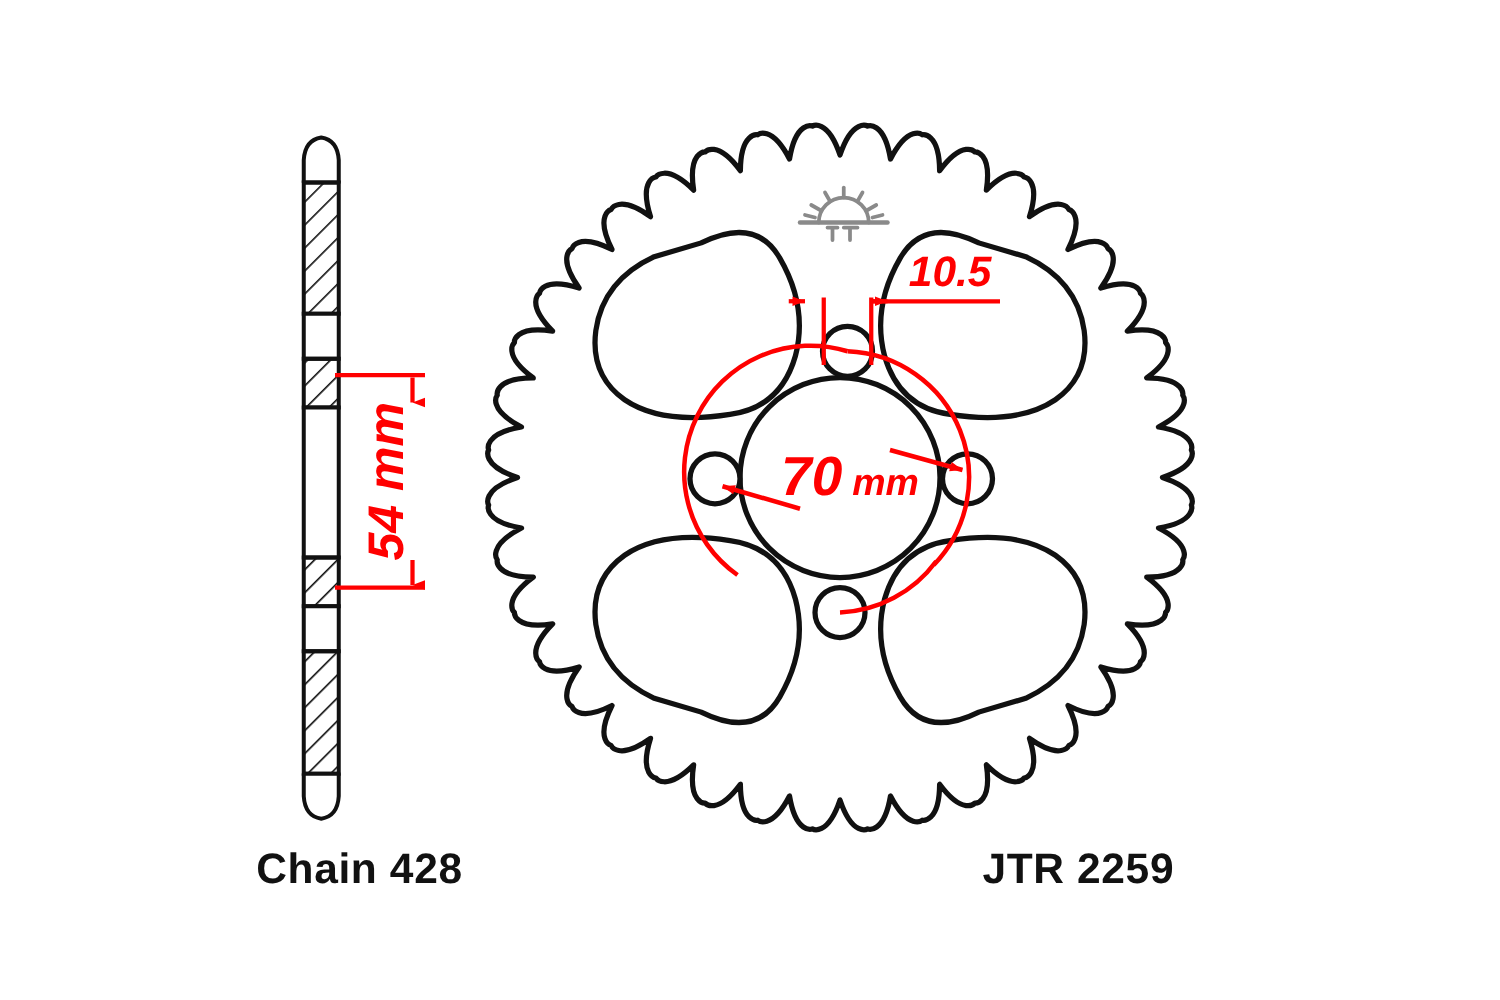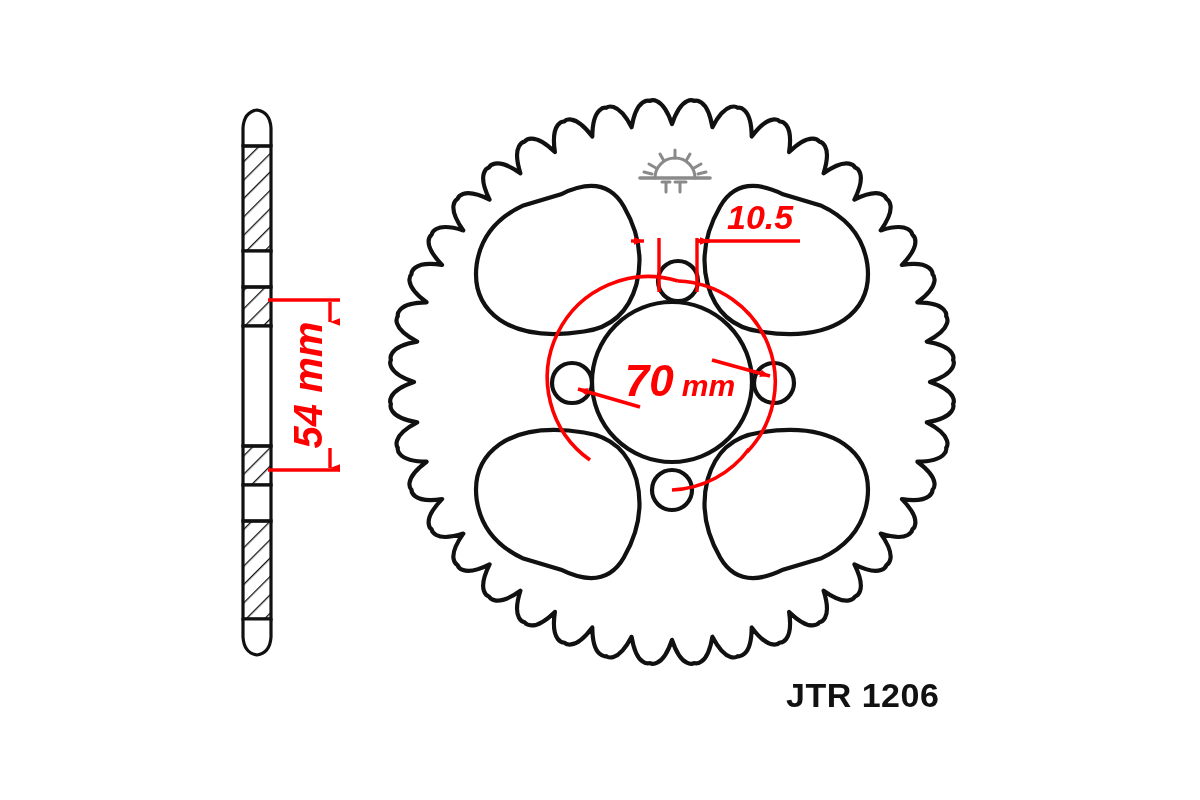--- a/index.html
+++ b/index.html
@@ -120,14 +120,15 @@
     <g>
       <line x1="659" y1="238" x2="659" y2="292" stroke="#ff0000" stroke-width="3.4"></line>
       <line x1="697" y1="238" x2="697" y2="292" stroke="#ff0000" stroke-width="3.4"></line>
       <line x1="645" y1="241" x2="632" y2="241" stroke="#ff0000" stroke-width="3.4" marker-end="url(#arrL)" transform="rotate(180 638 241)"></line>
       <line x1="711" y1="241" x2="698" y2="241" stroke="#ff0000" stroke-width="3.4" marker-end="url(#arrL)" transform="rotate(180 704 241)"></line>
       <line x1="697" y1="241" x2="800" y2="241" stroke="#ff0000" stroke-width="3.4"></line>
       <text x="727" y="229" fill="#ff0000" font-size="34" font-weight="bold" font-style="italic" font-family="'Liberation Sans', sans-serif">10.5</text>
     </g>
   </svg>
 
-  <div class="cap" id="part-caption">JTR 1206</div>
+  <div class="cap" id="chain-caption">Chain 428</div>
+  <div class="cap" id="part-caption">JTR 2259</div>
 </div>
 
 </body></html>

